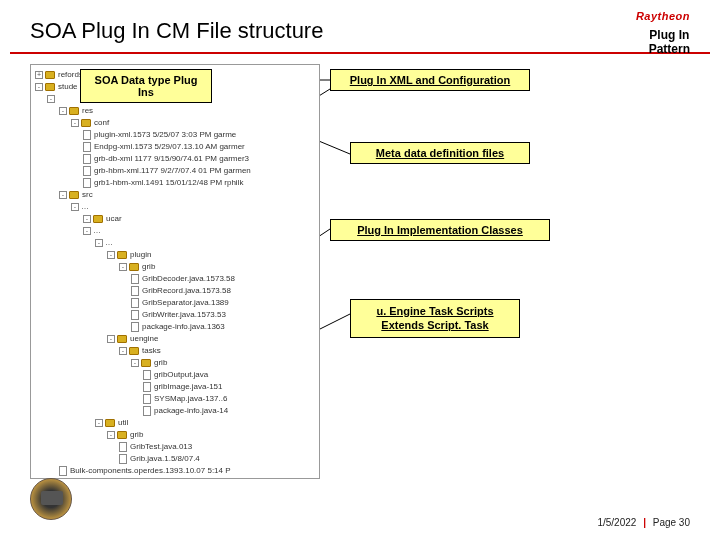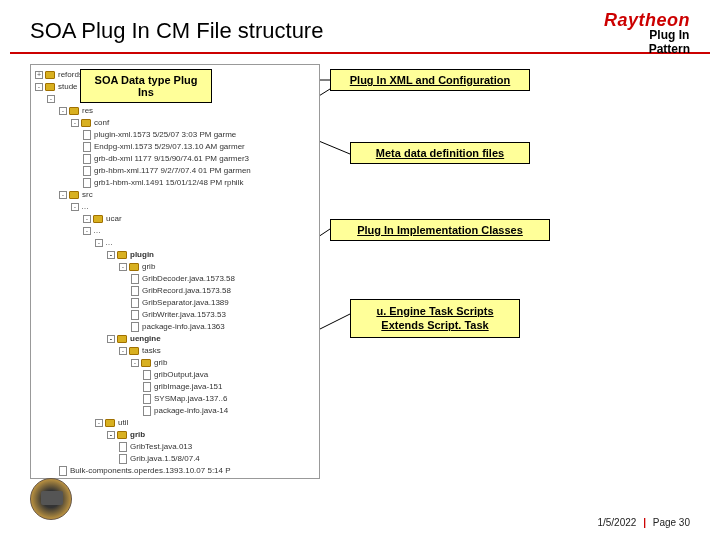--- a/index.html
+++ b/index.html
@@ -17,21 +17,21 @@
   }
   .title {
     font-size: 22px;
     font-weight: normal;
     color: #000;
   }
   .brand {
     position: absolute;
     top: 10px;
     right: 30px;
-    font-size: 18px;
+    font-size: 11px;
     font-weight: bold;
     font-style: italic;
     color: #c00;
     letter-spacing: 0.5px;
   }
   .pattern-label {
     position: absolute;
     top: 28px;
     right: 30px;
     font-size: 12px;
@@ -96,21 +96,21 @@
     line-height: 6px;
     font-size: 7px;
     margin-right: 2px;
     color: #555;
   }
   .indent-1 { padding-left: 12px; gap: 32px; }
   .indent-2 { padding-left: 24px; }
   .indent-3 { padding-left: 36px; }
   .indent-4 { padding-left: 48px; }
   .indent-5 { padding-left: 60px; }
-  .indent-6 { padding-left: 72px; font-weight: bold; }
+  .indent-6 { padding-left: 72px; }
   .indent-7 { padding-left: 84px; }
   .indent-8 { padding-left: 96px; }
   .callout {
     position: absolute;
     background: #ffff99;
     border: 1px solid #000;
     font-size: 11px;
     font-weight: bold;
     text-align: center;
     padding: 4px 8px;

